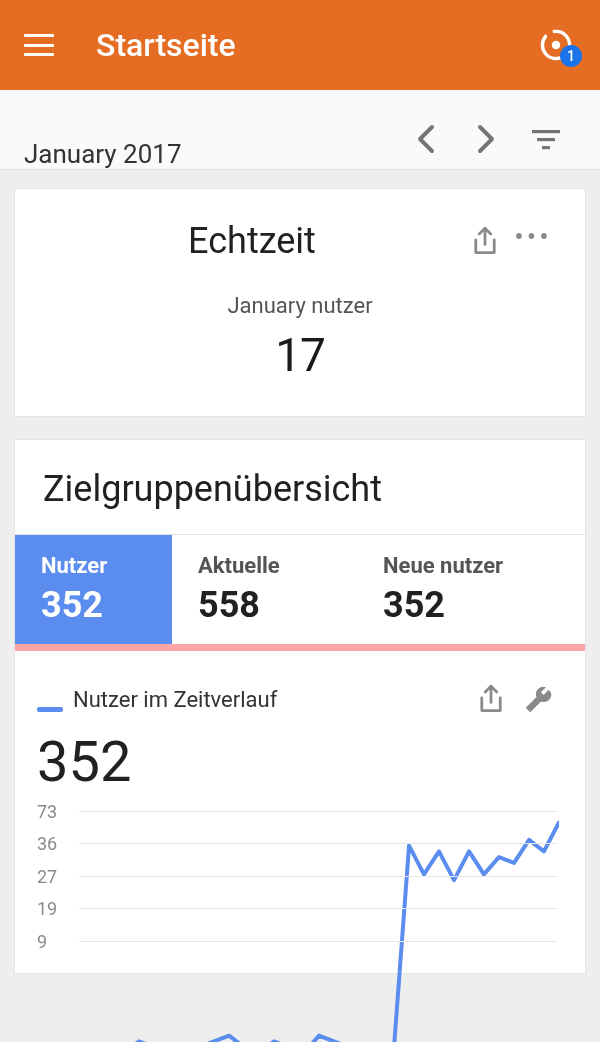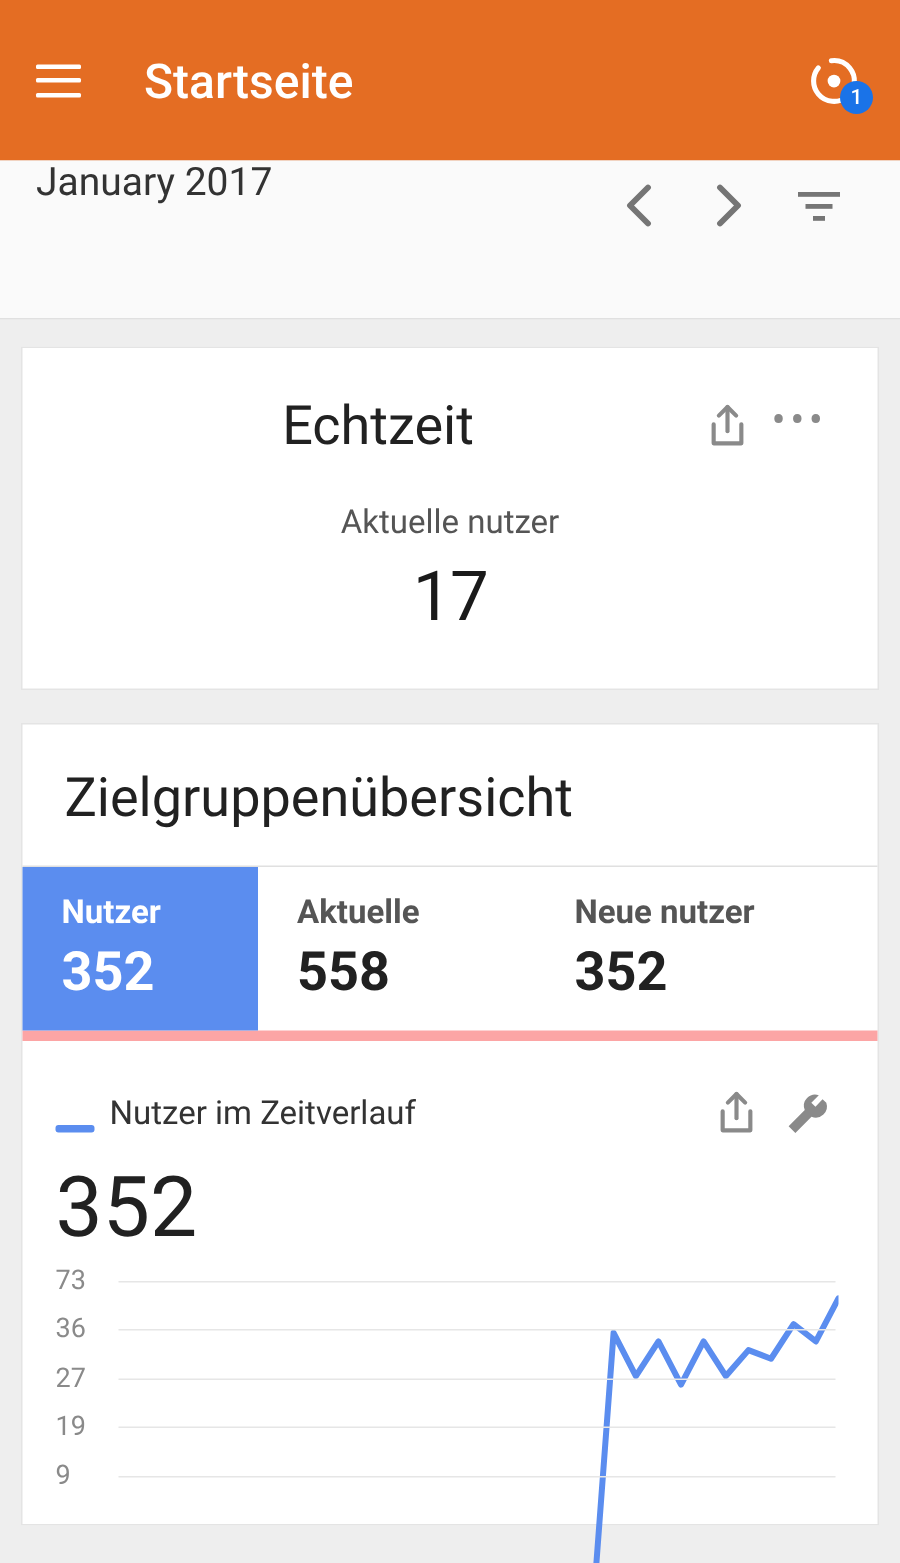--- a/index.html
+++ b/index.html
@@ -8,21 +8,21 @@
       background: #eeeeee;
       width: 600px;
       height: 1042px;
       overflow: hidden;
       color: #212121;
     }
 
     
     .header {
       background: #e46d23;
-      height: 107px;
+      height: 90px;
       display: flex;
       align-items: center;
       padding: 0 24px;
       color: #fff;
     }
     .hamburger {
       display: flex;
       flex-direction: column;
       justify-content: space-between;
       width: 30px;
@@ -62,24 +62,24 @@
       font-size: 14px;
       font-weight: 500;
       display: flex;
       align-items: center;
       justify-content: center;
     }
 
     
     .date-bar {
       background: #fafafa;
-      height: 106px;
+      height: 80px;
       border-bottom: 1px solid #e0e0e0;
       display: flex;
-      align-items: flex-start;
+      align-items: flex-end;
       padding: 0 24px;
     }
     .date-label {
       font-size: 26px;
       color: #333;
       flex: 1;
     }
     .datebar-btn {
       width: 60px;
       height: 60px;
@@ -282,21 +282,21 @@
     <div class="card-title">Echtzeit</div>
     <div class="icon-btn">
       <svg width="28" height="30" viewBox="0 0 24 26">
         <path d="M12 2 L12 16" stroke="#8a8a8a" stroke-width="2.4" fill="none" stroke-linecap="round"></path>
         <path d="M7 7 L12 2 L17 7" stroke="#8a8a8a" stroke-width="2.4" fill="none" stroke-linecap="round" stroke-linejoin="round"></path>
         <path d="M4 12 L4 23 L20 23 L20 12" stroke="#8a8a8a" stroke-width="2.4" fill="none" stroke-linecap="round" stroke-linejoin="round"></path>
       </svg>
     </div>
     <div class="icon-btn more-dots">•••</div>
   </div>
-  <div class="card-sub">Aktuelle nutzer</div>
+  <div class="card-sub">January nutzer</div>
   <div class="card-big">17</div>
 </div>
 
 <div class="card2">
   <div class="card-title">Zielgruppenübersicht</div>
 
   <div class="tabs">
     <div class="tab t0 active">
       <div class="tab-label">Nutzer</div>
       <div class="tab-value">352</div>

